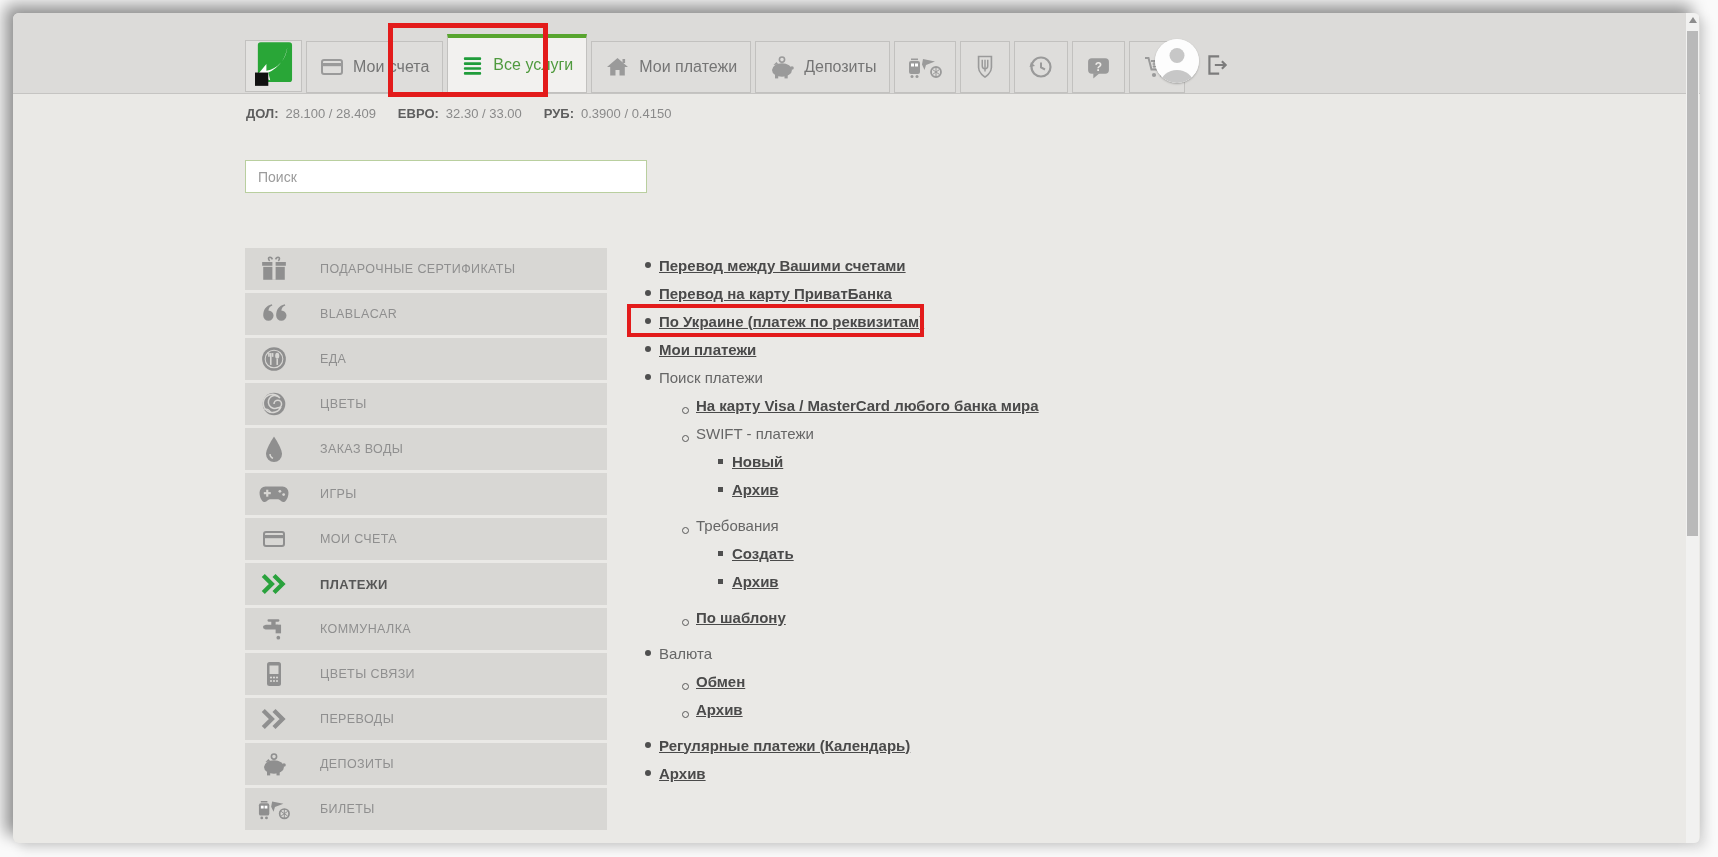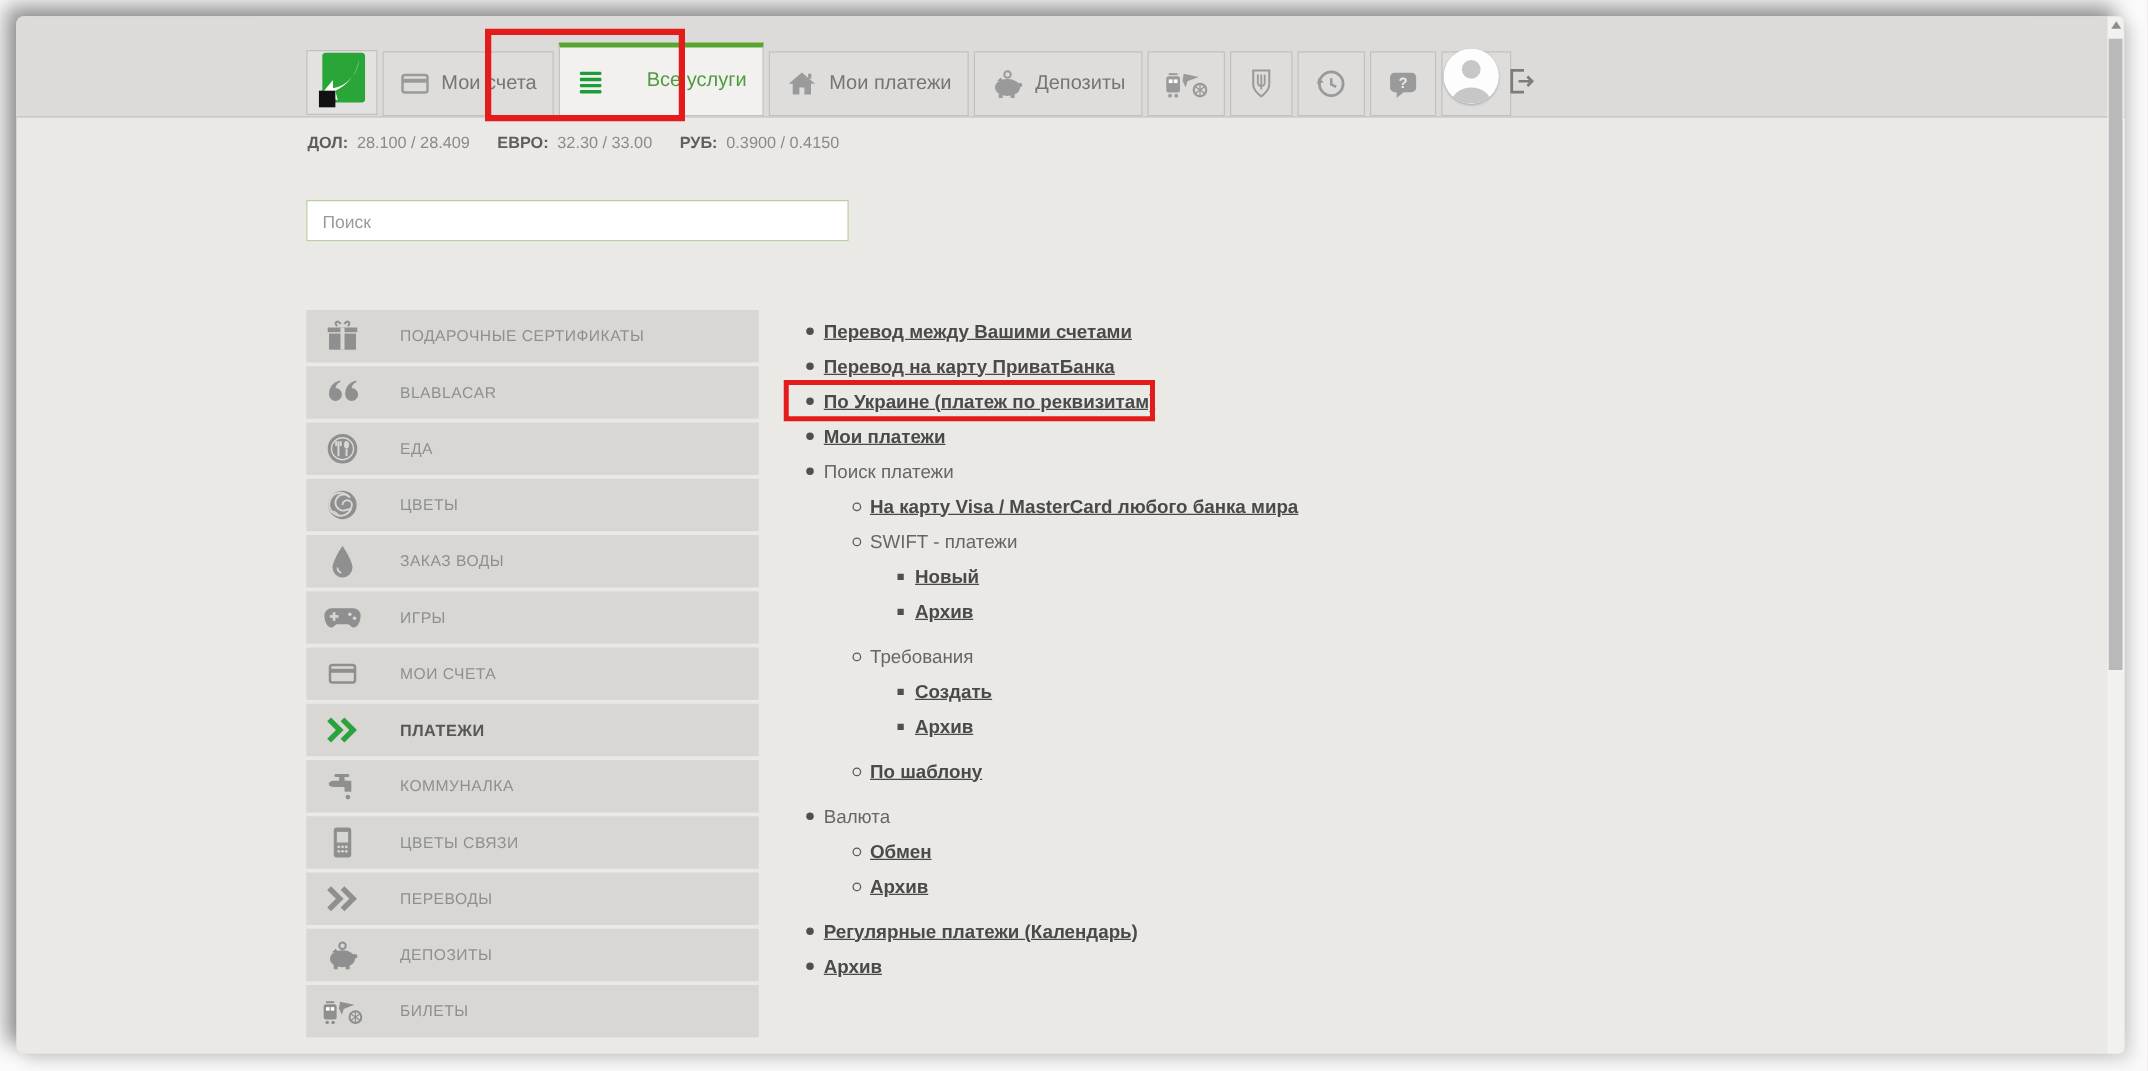--- a/index.html
+++ b/index.html
@@ -29,59 +29,59 @@
   }
   .tab{
     height:52px;box-sizing:border-box;border:1px solid #c2c1bf;
     background:#dedddb;display:flex;align-items:center;gap:9px;
     padding:0 13px;cursor:pointer;color:#9a9a9a;
   }
   .tab .tab-label{font-size:16px;color:#757575;white-space:nowrap;}
   .tab.active{
     height:59px;background:#f2f1ef;border-top:4px solid #58a52f;color:#2aa03c;
   }
-  .tab.active .tab-label{color:#4f9a3e;margin-left:24px;}
+  .tab.active .tab-label{color:#4f9a3e;}
   .tab-icon{display:flex;align-items:center;}
   .user-area{
     position:absolute;left:1142px;top:26px;display:flex;align-items:flex-start;gap:5px;
   }
   .avatar{
     width:44px;height:44px;border-radius:50%;overflow:hidden;background:#fdfdfd;
     box-shadow:0 1px 2px rgba(0,0,0,.25);cursor:pointer;flex:none;
   }
   .logout{margin-top:13px;color:#7c7c7c;cursor:pointer;}
   .red-box{position:absolute;border:5px solid #e31b1b;box-sizing:border-box;pointer-events:none;}
   .tab-red-box{left:375px;top:10px;width:160px;height:74px;}
   
   .rates{position:absolute;left:233px;top:93px;display:flex;gap:22px;font-size:13px;}
   .rate{display:flex;gap:7px;align-items:center;}
   .rate .rl{font-weight:bold;color:#5e5e5e;}
   .rate .rv{color:#8a8a8a;}
   
   .search{
-    position:absolute;left:232px;top:147px;width:434px;height:33px;box-sizing:border-box;
+    position:absolute;left:232px;top:147px;width:402px;height:33px;box-sizing:border-box;
     border:1px solid #b9cf9f;background:#ffffff;padding:4px 12px;font-size:14px;color:#444;
     font-family:"Liberation Sans","DejaVu Sans",sans-serif;outline:none;
   }
   .search::placeholder{color:#9b9b9b;}
   
   .sidebar{position:absolute;left:232px;top:235px;width:362px;text-align:right;}
   .side-item{
     height:42px;margin-bottom:3px;background:#d8d7d4;display:flex;align-items:center;
     padding-left:13px;cursor:pointer;box-sizing:border-box;
   }
   .side-icon{width:32px;display:flex;justify-content:center;align-items:center;color:#8f8f8f;flex:none;}
   .side-label{margin-left:30px;font-size:12.5px;letter-spacing:.4px;color:#8f8f8f;}
   .side-item.active .side-icon{color:#2aa23d;}
   .side-item.active .side-label{color:#575757;font-weight:bold;font-size:13px;}
   
   .menu{position:absolute;left:632px;top:243px;width:520px;}
   .mi{position:relative;display:flex;align-items:center;height:18px;margin-bottom:10px;}
   .mi.gap{margin-top:18px;}
-  .mi.lv2{padding-left:37px;}
+  .mi.lv2{padding-left:37px;align-items:flex-end;}
   .mi.lv3{padding-left:73px;}
   .bullet{width:14px;flex:none;display:flex;align-items:center;}
   .b1{width:6px;height:6px;border-radius:50%;background:#4f4f4f;}
   .b2{width:5px;height:5px;border-radius:50%;border:1.5px solid #5a5a5a;background:transparent;}
   .b3{width:5px;height:5px;background:#4f4f4f;}
   .mi .lbl{font-size:15px;white-space:nowrap;}
   .mi.link .lbl{font-weight:bold;color:#4a4a4a;text-decoration:underline;cursor:pointer;}
   .mi.plain .lbl{color:#666;}
   .hl-box{
     position:absolute;left:-18px;top:-8px;width:297px;height:33px;

